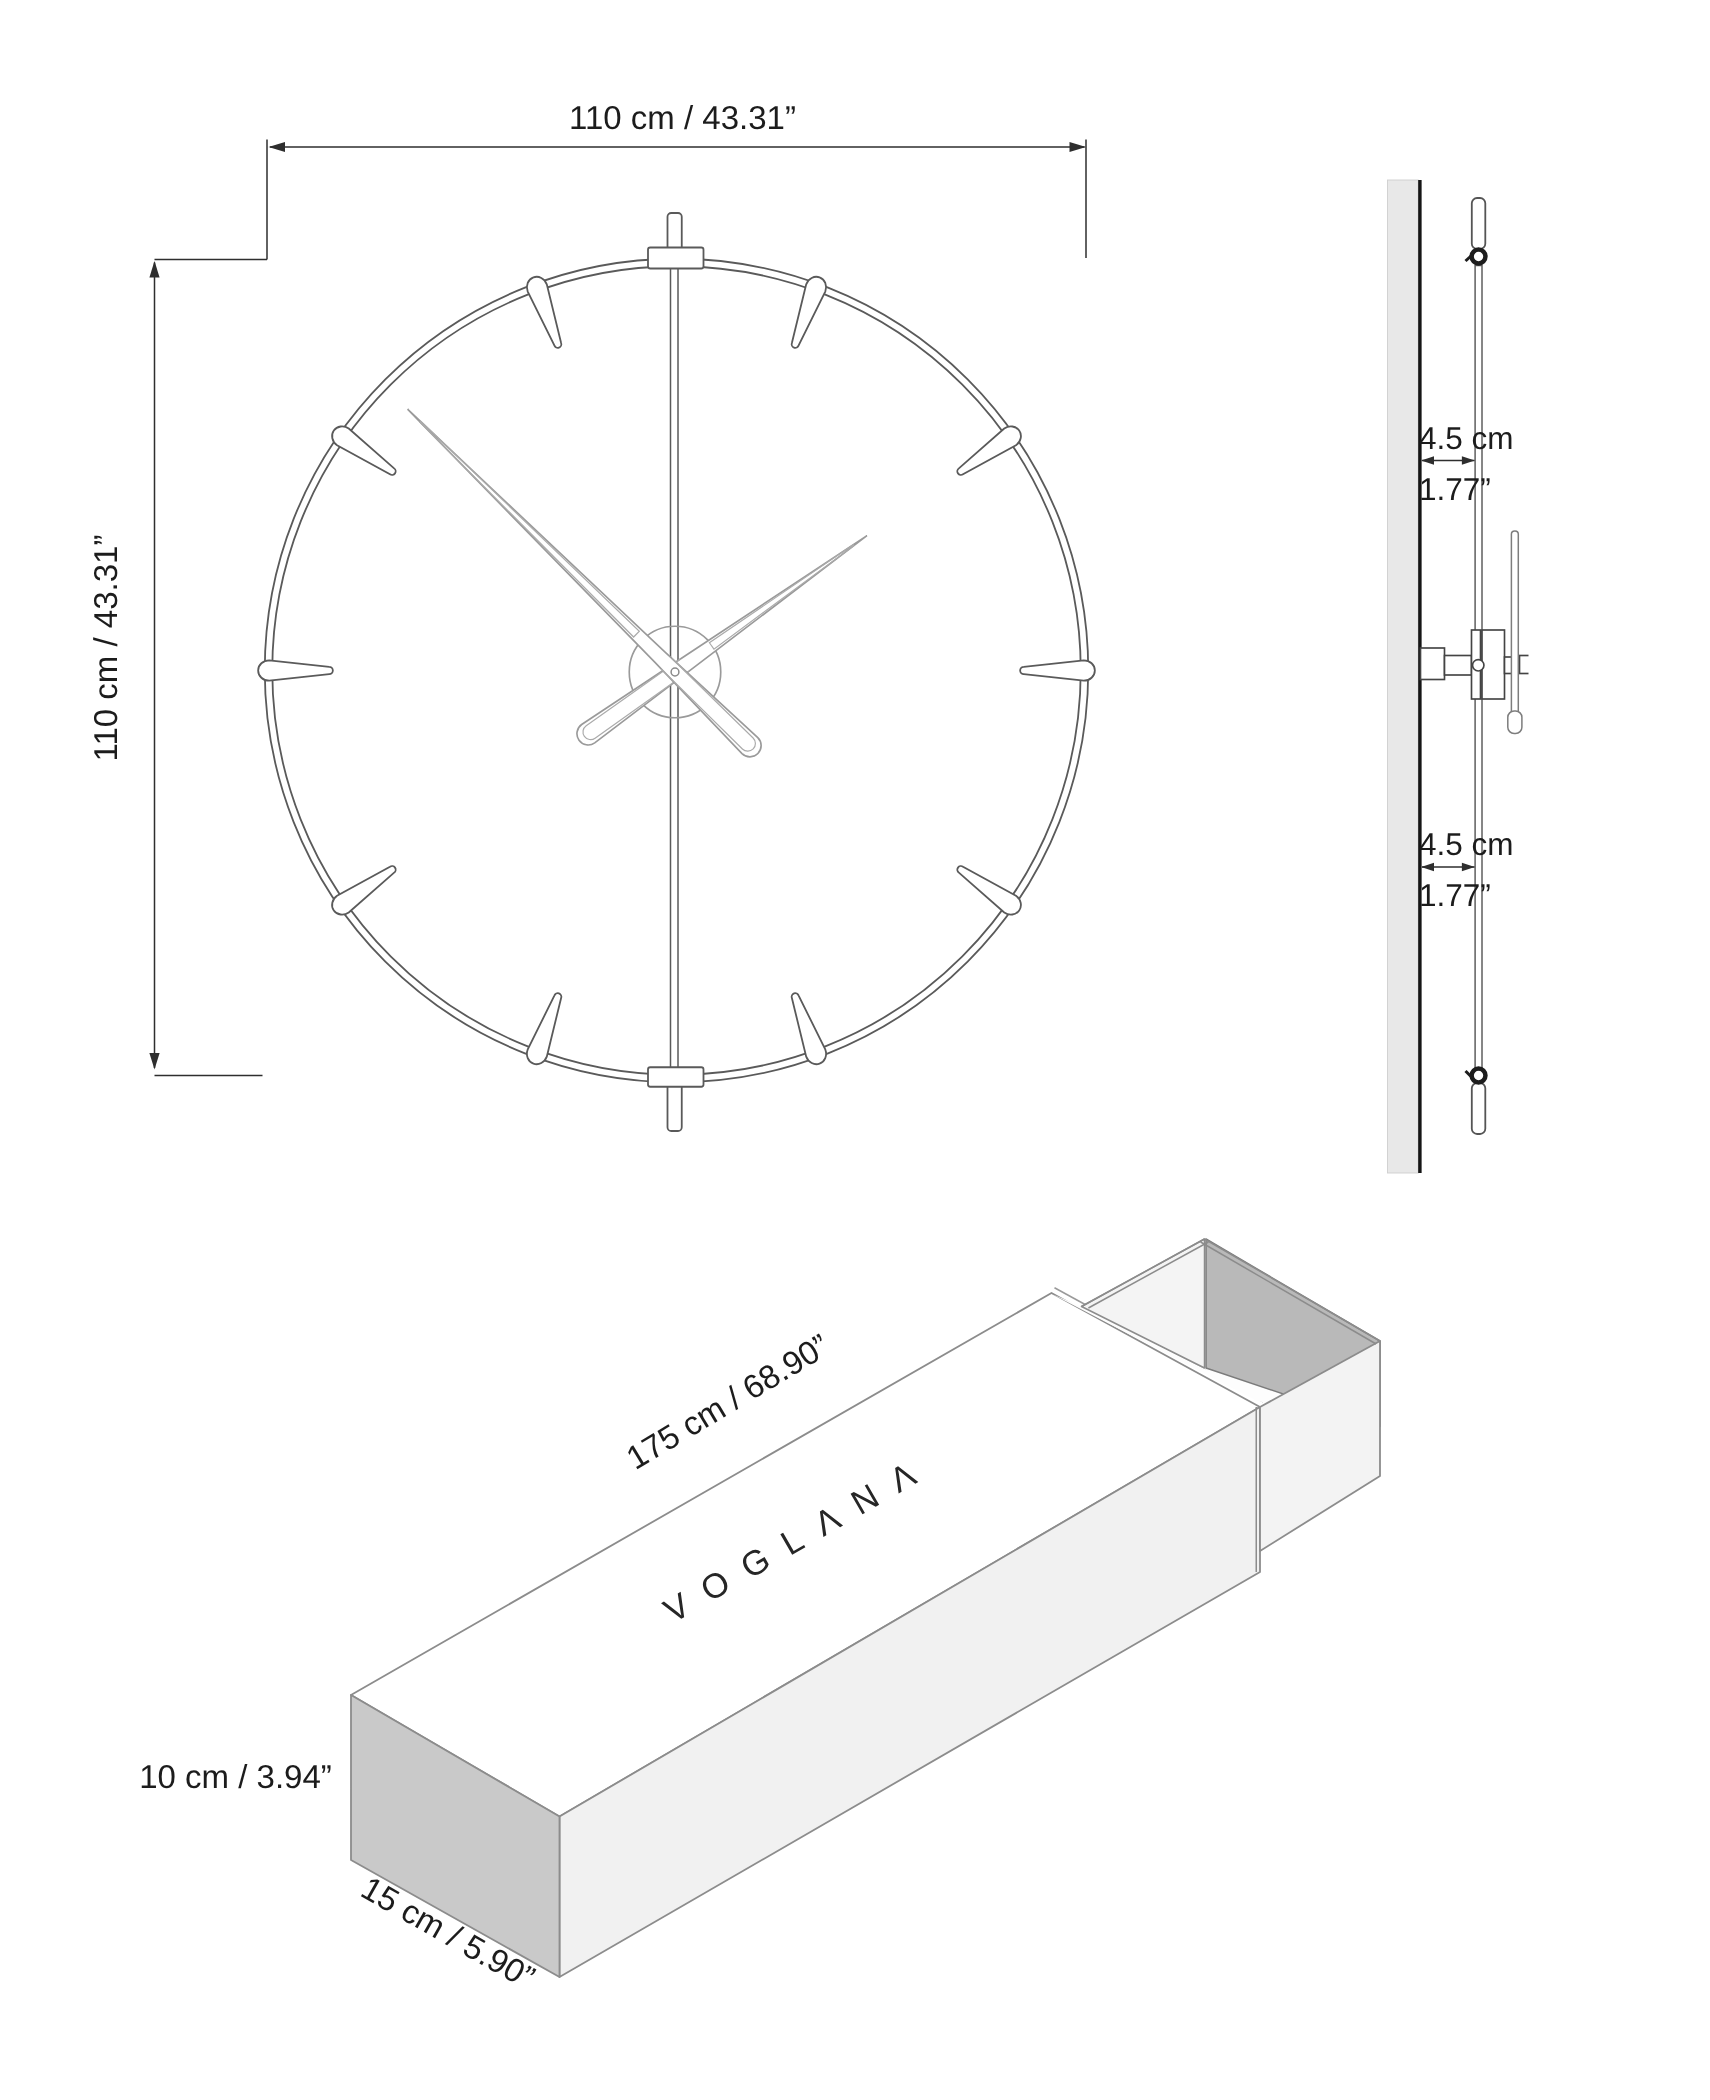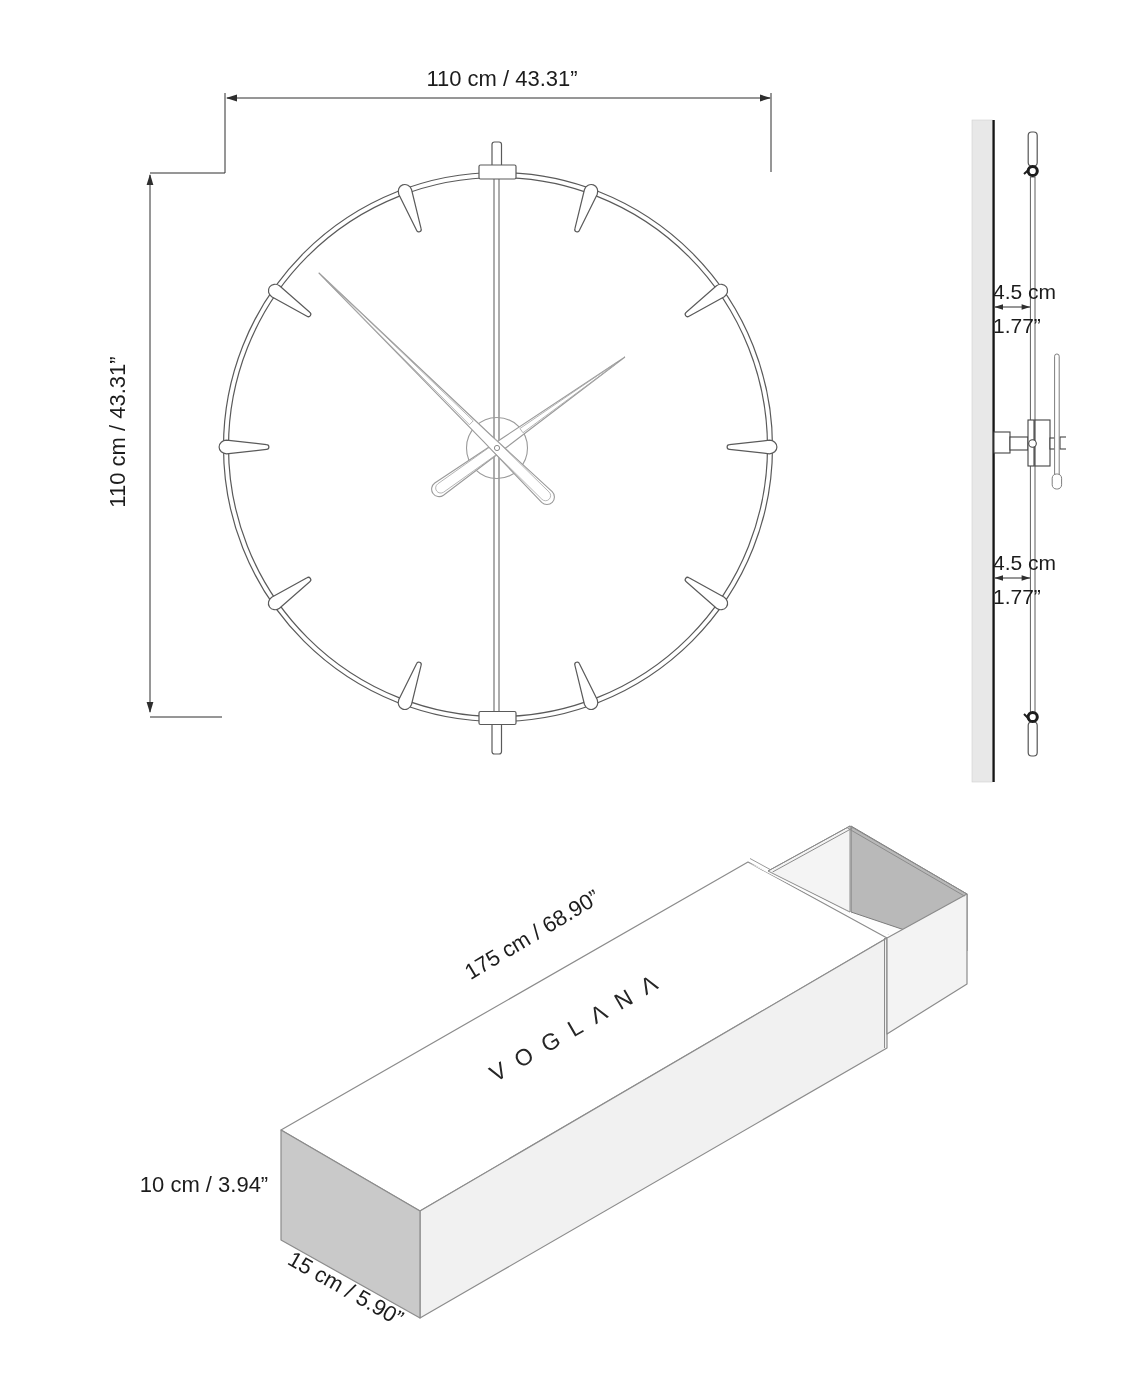--- a/index.html
+++ b/index.html
@@ -1,16 +1,16 @@
 <!DOCTYPE html>
 <html><head>
 <meta charset="utf-8">
 <style>
   html,body{margin:0;padding:0;background:#ffffff;}
-  .stage{width:1019px;height:1400px;position:relative;background:#fff;overflow:hidden;padding-left:47px;}
+  .stage{width:1019px;height:1400px;position:relative;background:#fff;overflow:hidden;}
   svg{display:block;}
   text{font-family:"Liberation Sans","DejaVu Sans",sans-serif;fill:#1c1c1c;}
   .dimtext{font-size:22px;}
   .sidetext{font-size:21px;}
   .brandtext{font-size:23px;letter-spacing:13px;fill:#262626;}
   .boxdim{font-size:22px;}
 </style>
 </head>
 <body>
 

